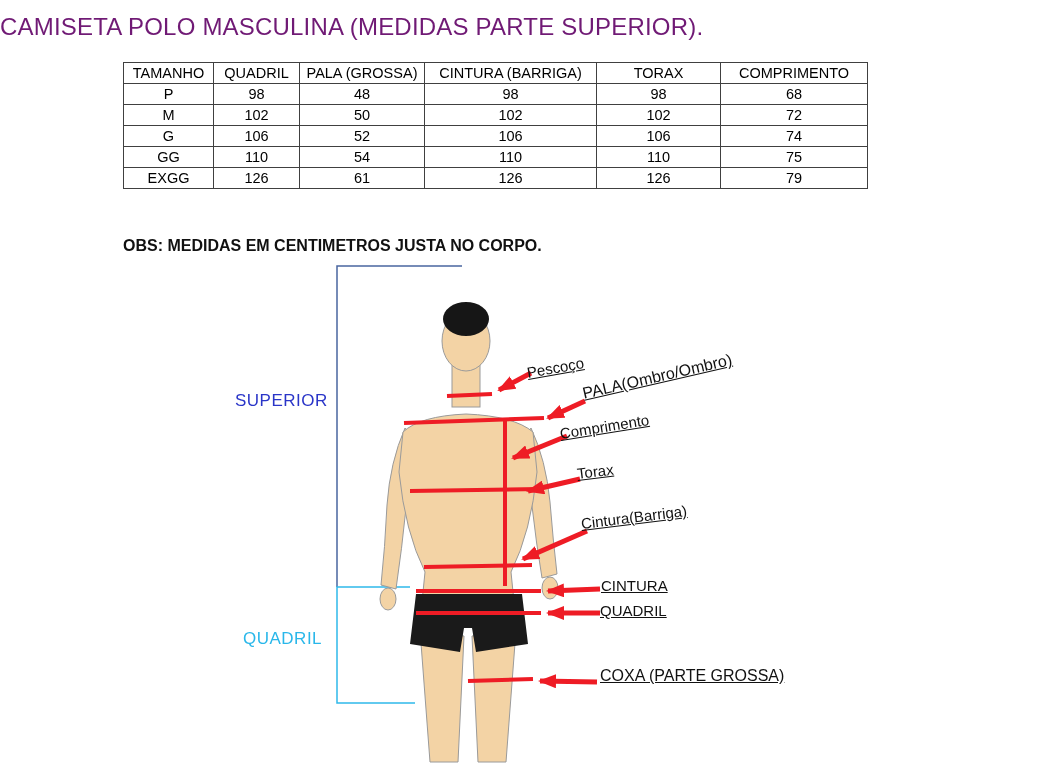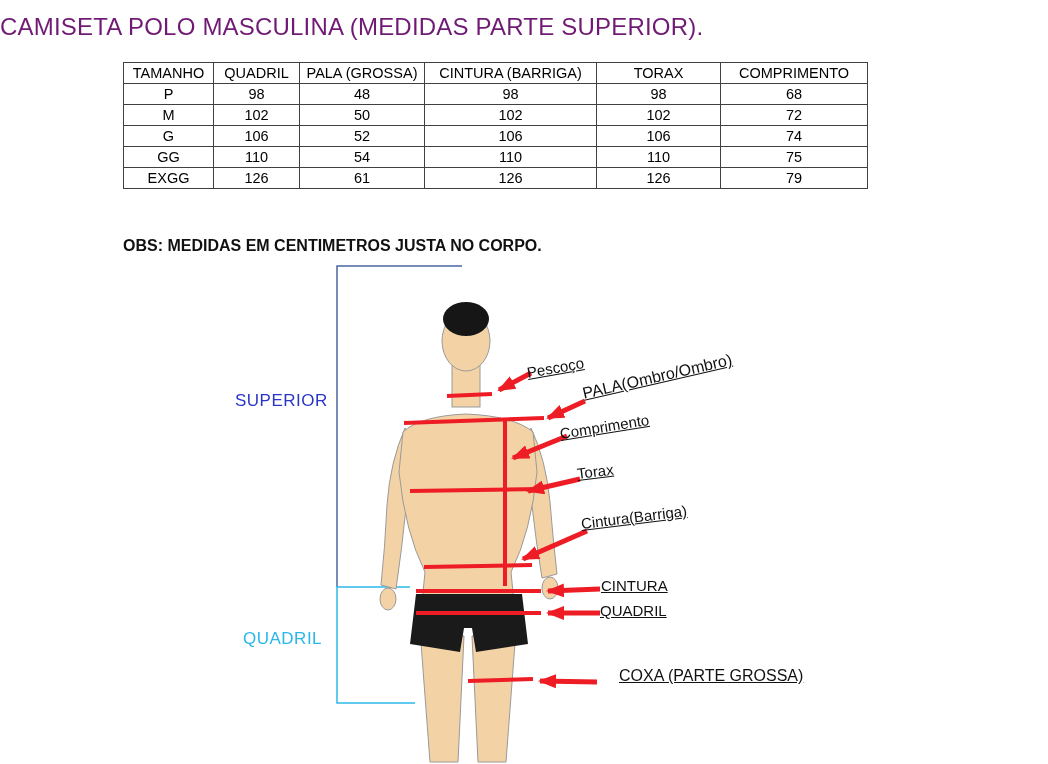--- a/index.html
+++ b/index.html
@@ -148,15 +148,15 @@
   <div class="section-label" style="left:235px; top:391px; color:#2a35c8;">SUPERIOR</div>
   <div class="section-label" style="left:243px; top:629px; color:#29b7ea;">QUADRIL</div>
 
   <div class="dlabel" style="left:527px; top:364px; transform:rotate(-10deg);">Pescoço</div>
   <div class="dlabel big" style="left:583px; top:385px; transform:rotate(-13deg);">PALA(Ombro/Ombro)</div>
   <div class="dlabel" style="left:560px; top:425px; transform:rotate(-9deg);">Comprimento</div>
   <div class="dlabel" style="left:577px; top:465px; transform:rotate(-7deg);">Torax</div>
   <div class="dlabel" style="left:581px; top:515px; transform:rotate(-7deg);">Cintura(Barriga)</div>
   <div class="dlabel" style="left:601px; top:577px;">CINTURA</div>
   <div class="dlabel" style="left:600px; top:602px;">QUADRIL</div>
-  <div class="dlabel big" style="left:619px; top:667px;">COXA (PARTE GROSSA)</div>
+  <div class="dlabel big" style="left:600px; top:667px;">COXA (PARTE GROSSA)</div>
 
 </div>
 
 </body></html>

